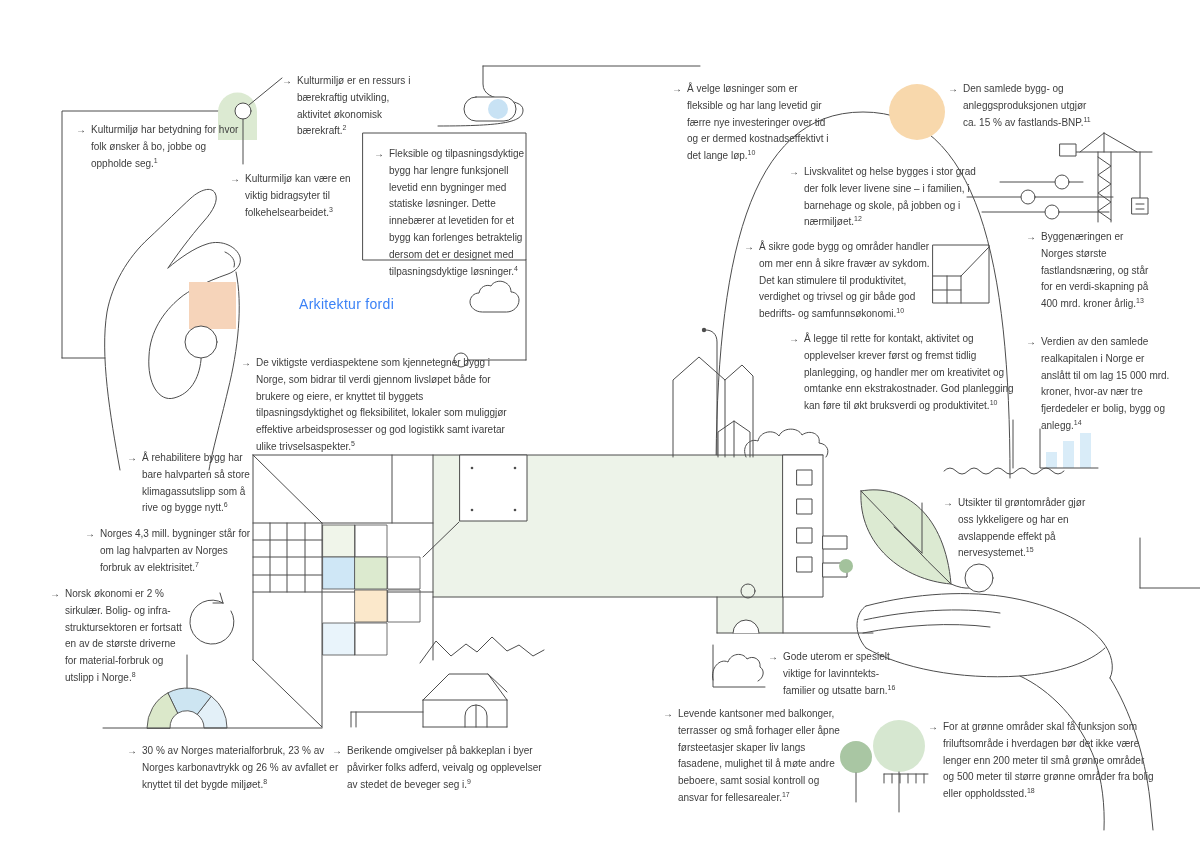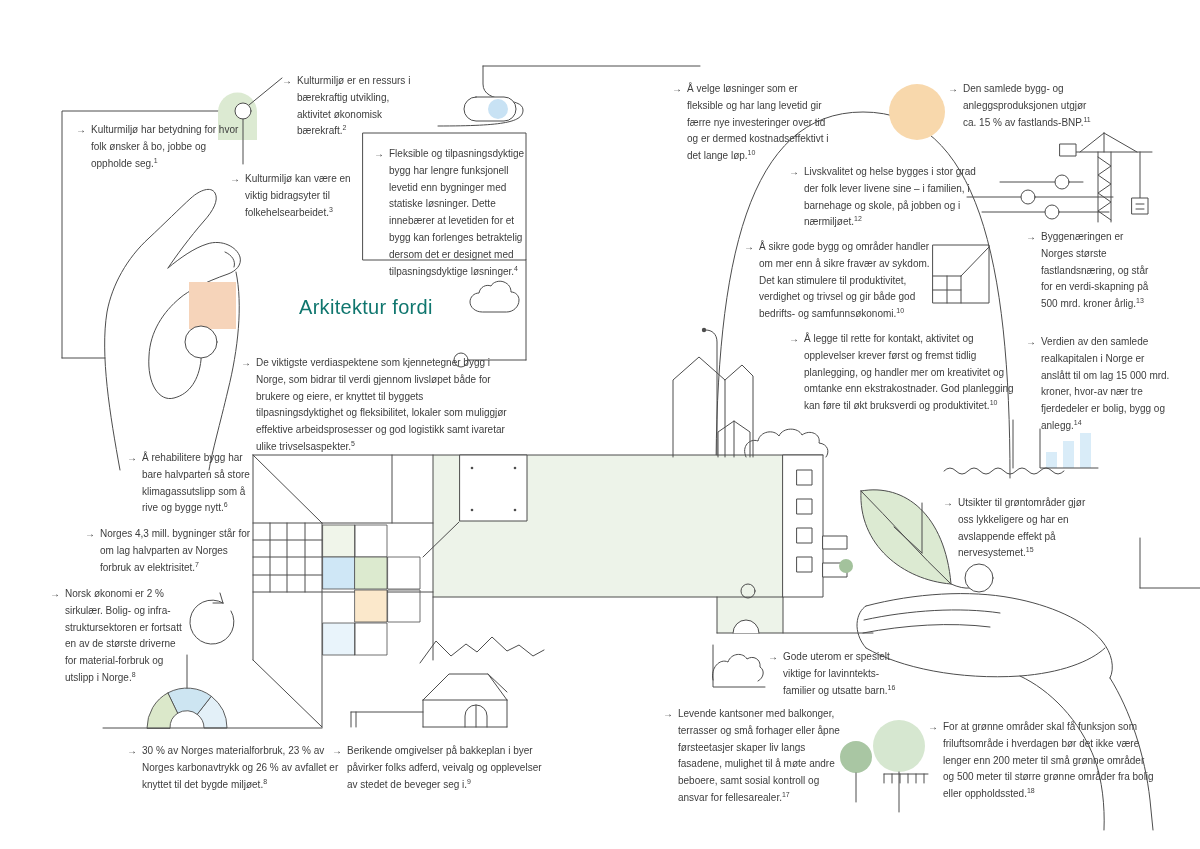--- a/index.html
+++ b/index.html
@@ -2,21 +2,21 @@
 <html><head>
 <meta charset="utf-8">
 <style>
   html,body{margin:0;padding:0;background:#fff;}
   #canvas{position:relative;width:1200px;height:849px;background:#ffffff;overflow:hidden;
           font-family:"Liberation Sans",sans-serif;color:#3d3d3d;}
   #art{position:absolute;left:0;top:0;}
   .note{position:absolute;display:flex;gap:5px;font-size:10px;line-height:1.68;color:#3d3d3d;}
   .note .ar{flex:0 0 10px;color:#3d3d3d;}
   .note sup{font-size:7px;line-height:0;}
-  .title{position:absolute;left:299px;top:296px;font-size:20px;letter-spacing:.3px;color:#0f766e;}
+  .title{position:absolute;left:299px;top:296px;font-size:14px;letter-spacing:.3px;color:#3b82f6;}
 </style>
 </head>
 <body>
 
 <div id="canvas">
 
 <svg id="art" width="1200" height="849" viewBox="0 0 1200 849">
  <g stroke="#4d4d4d" stroke-width="1" fill="none" stroke-linejoin="round" stroke-linecap="round">
 
   <g>
@@ -264,21 +264,21 @@
 <div class="note" style="left:789px;top:164px;width:192px">
       <span class="ar">→</span>
       <span class="t"><span>Livskvalitet og helse bygges i stor grad der folk lever livene sine – i familien, i barnehage og skole, på jobben og i nærmiljøet.</span><sup>12</sup></span>
     </div>
 <div class="note" style="left:744px;top:239px;width:194px">
       <span class="ar">→</span>
       <span class="t"><span>Å sikre gode bygg og områder handler om mer enn å sikre fravær av sykdom. Det kan stimulere til produktivitet, verdighet og trivsel og gir både god bedrifts- og samfunnsøkonomi.</span><sup>10</sup></span>
     </div>
 <div class="note" style="left:1026px;top:229px;width:124px">
       <span class="ar">→</span>
-      <span class="t"><span>Byggenæringen er Norges største fastlandsnæring, og står for en verdi-skapning på 500 mrd. kroner årlig.</span><sup>13</sup></span>
+      <span class="t"><span>Byggenæringen er Norges største fastlandsnæring, og står for en verdi-skapning på 400 mrd. kroner årlig.</span><sup>13</sup></span>
     </div>
 <div class="note" style="left:789px;top:331px;width:229px">
       <span class="ar">→</span>
       <span class="t"><span>Å legge til rette for kontakt, aktivitet og opplevelser krever først og fremst tidlig planlegging, og handler mer om kreativitet og omtanke enn ekstrakostnader. God planlegging kan føre til økt bruksverdi og produktivitet.</span><sup>10</sup></span>
     </div>
 <div class="note" style="left:1026px;top:334px;width:144px">
       <span class="ar">→</span>
       <span class="t"><span>Verdien av den samlede realkapitalen i Norge er anslått til om lag 15 000 mrd. kroner, hvor-av nær tre fjerdedeler er bolig, bygg og anlegg.</span><sup>14</sup></span>
     </div>
 <div class="note" style="left:943px;top:495px;width:154px">

